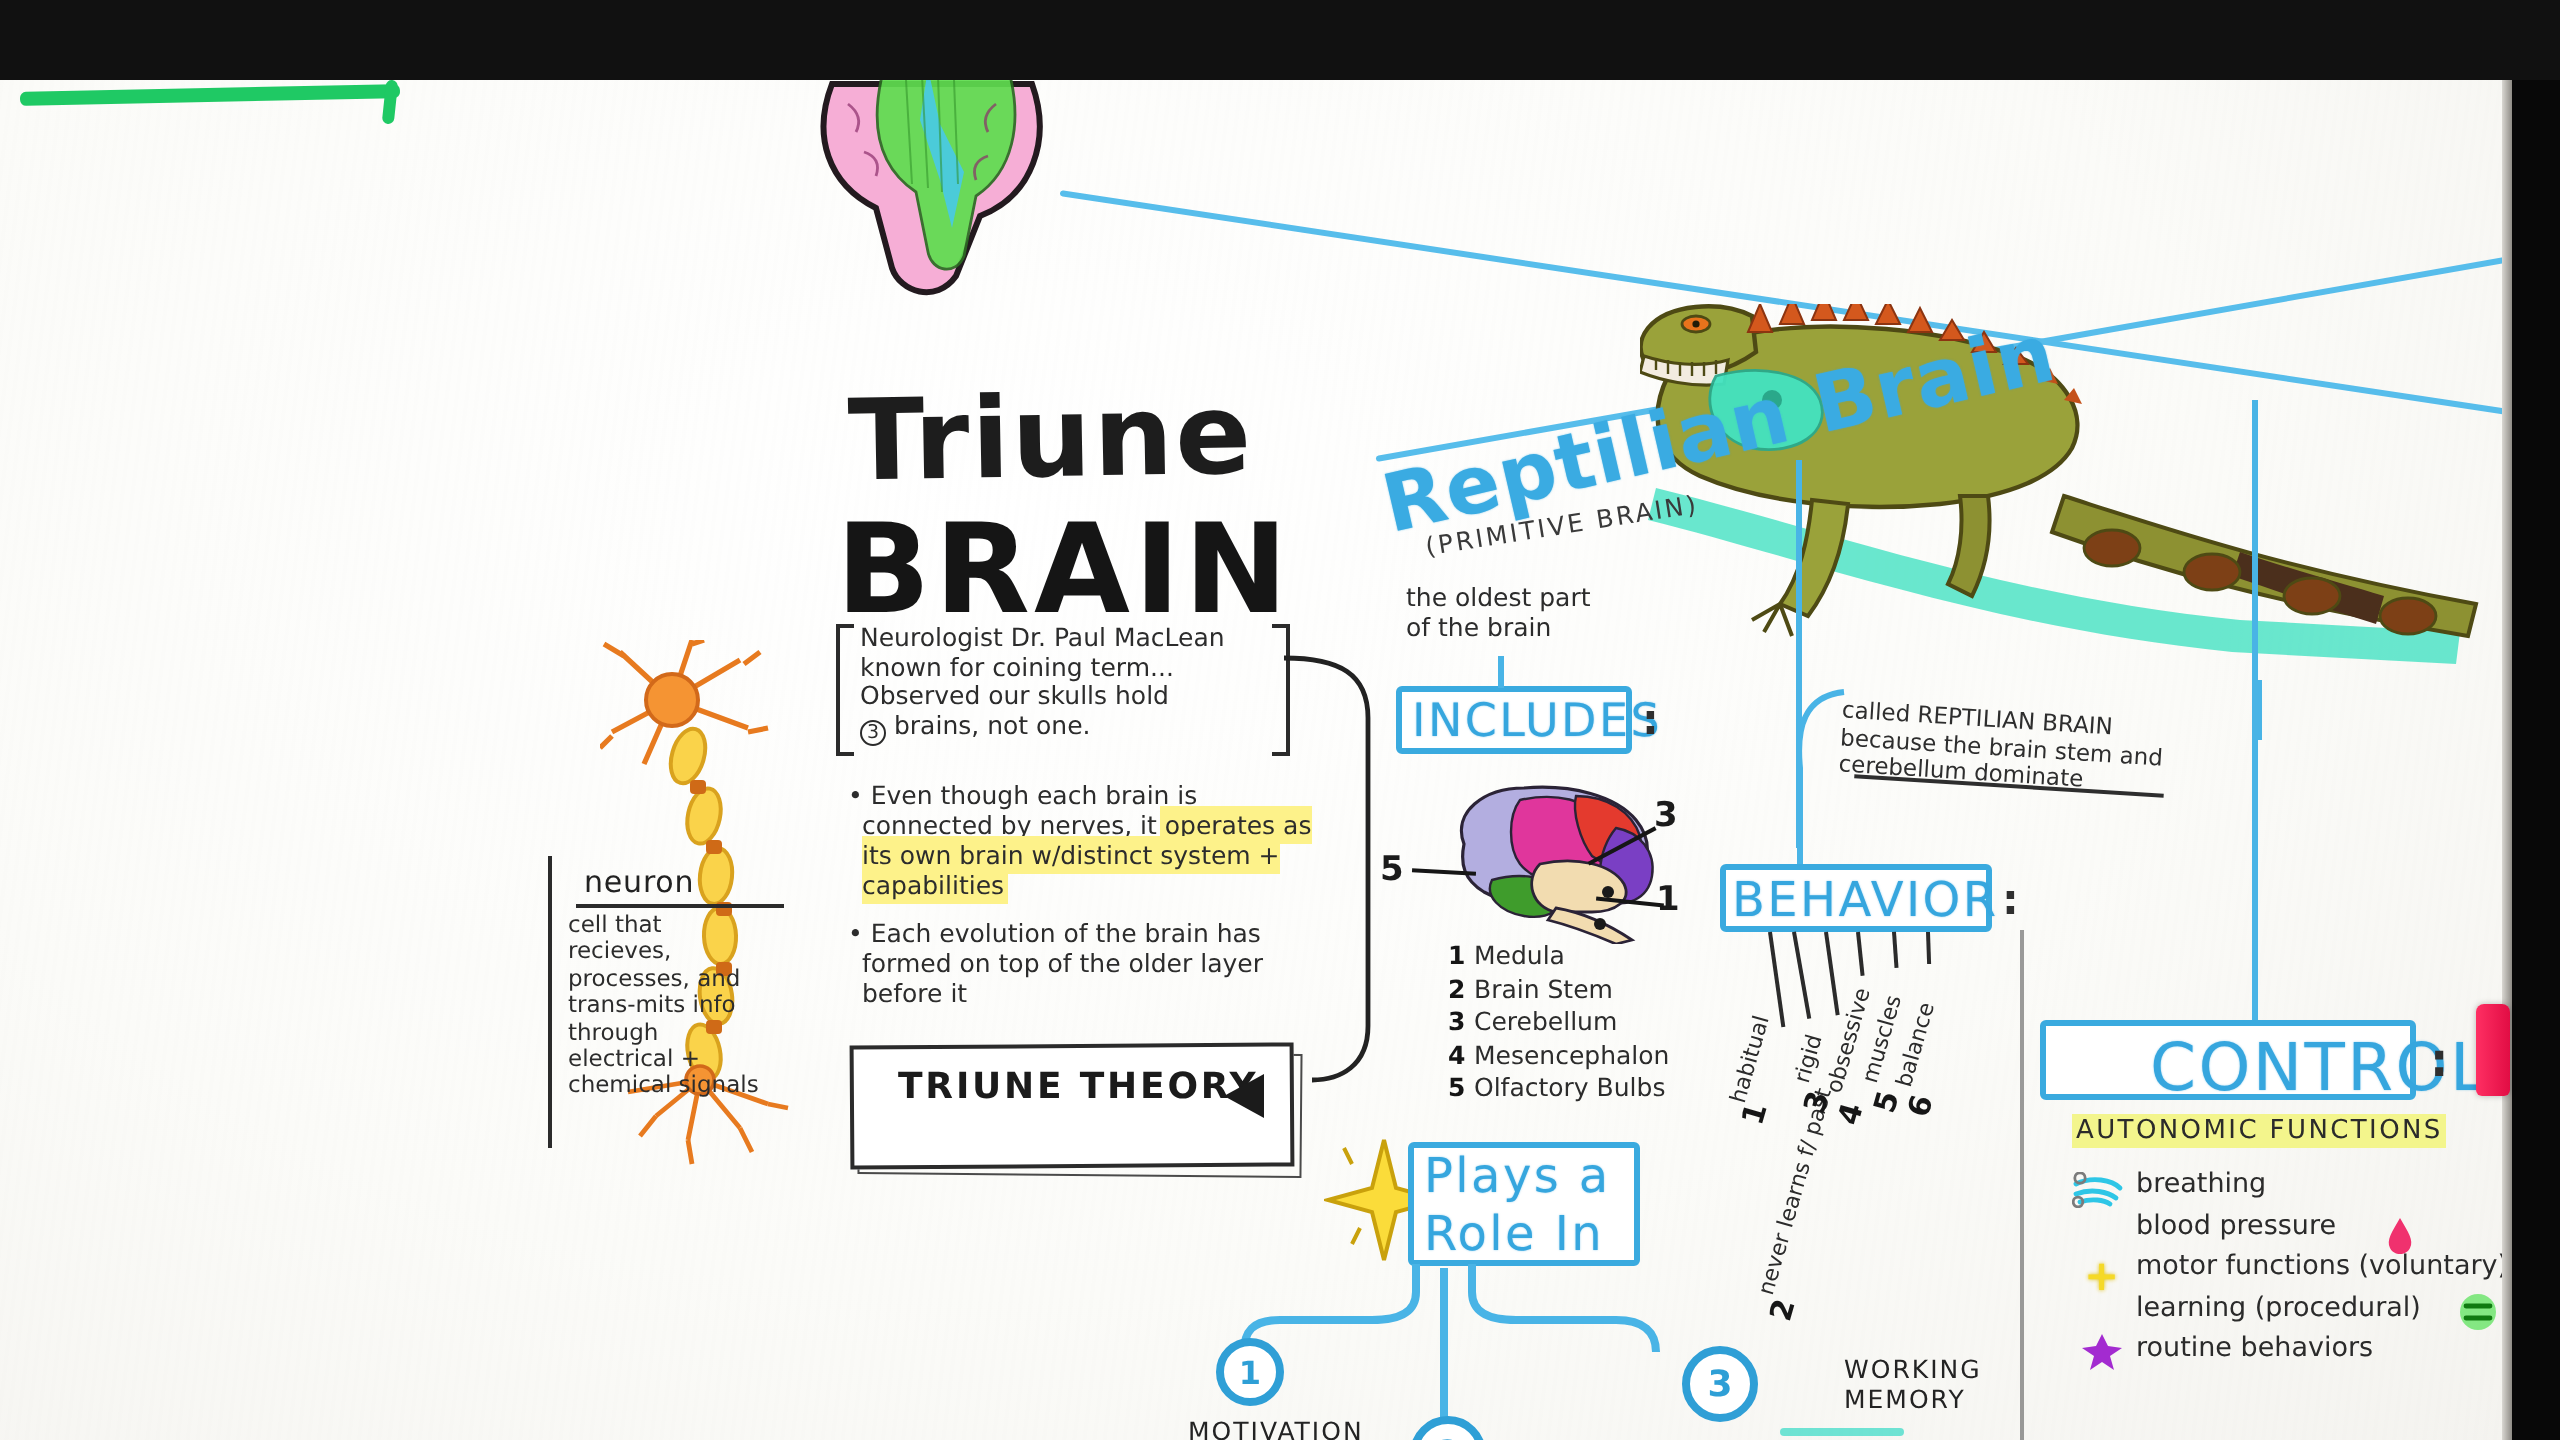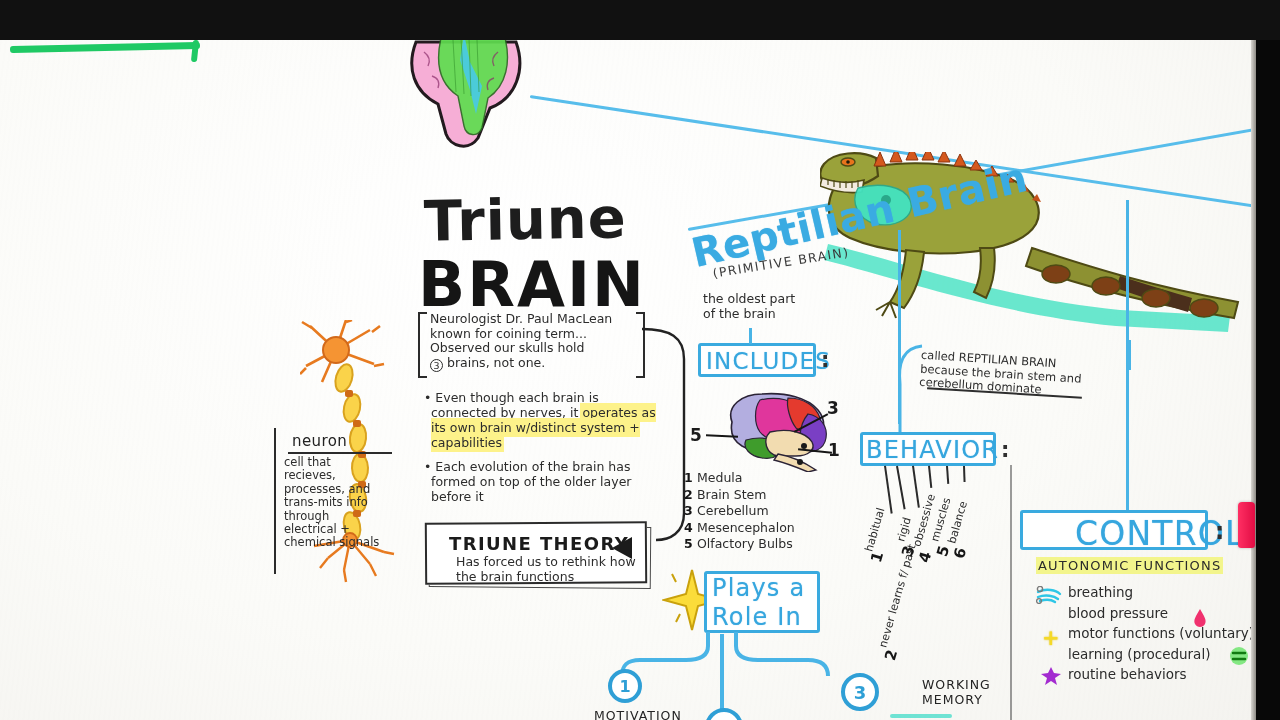--- a/index.html
+++ b/index.html
@@ -74,21 +74,21 @@
   
   .bbox{position:absolute;border:3.4px solid #3aaadf;background:#ffffff;border-radius:3px;}
   .blabel{position:absolute;font-weight:400;color:#36a6de;letter-spacing:1.2px;
      text-shadow:0 0 1px rgba(54,166,222,.55);}
   .colon{position:absolute;font-weight:700;color:#2f2f2f;}
 
   
   .bl-num{position:absolute;font-size:17px;font-weight:700;color:#1b1b1b;}
   .bl-line{position:absolute;height:1.8px;background:#161616;}
 
-  .plist{position:absolute;left:684px;top:430px;font-size:12.5px;line-height:16.5px;color:#2c2c2c;}
+  .plist{position:absolute;left:684px;top:430px;font-size:12.5px;line-height:16.5px;color:#2c2c2c;padding-left:40px;}
   .plist .n{display:inline-block;width:13px;font-weight:700;color:#151515;}
 
   
   .called{position:absolute;left:920px;top:314px;width:170px;font-size:11.5px;line-height:13.5px;
      color:#2e2e2e;transform:rotate(3.6deg);}
   .called-ul{position:absolute;left:927px;top:352px;width:155px;height:1.6px;background:#2e2e2e;
      transform:rotate(3.6deg);}
 
   
   .vlabel{position:absolute;transform-origin:left bottom;white-space:nowrap;font-size:11px;color:#2b2b2b;}
@@ -158,21 +158,20 @@
     <p>• <span>Each evolution of the brain has formed on top of the older layer before it</span></p>
   </div>
 
   <svg width="80" height="230" style="position:absolute;left:640px;top:285px;">
     <path d="M2,4 C30,4 44,12 44,34 L44,188 C44,208 30,215 16,215" fill="none" stroke="#222" stroke-width="2.4"></path>
   </svg>
 
   <div class="tt-box2"></div>
   <div class="tt-box"></div>
   <div class="tt-title hand">TRIUNE THEORY</div>
-  <div class="tt-sub hand">Has forced us to rethink how the brain functions</div>
   <div class="tt-arrow"></div>
 
   <svg width="120" height="280" style="position:absolute;left:300px;top:280px;">
     <g stroke="#e77a1f" stroke-width="2.6" fill="none">
       <path d="M36,30 L10,6 M36,30 L46,0 M36,30 L70,10 M36,30 L6,46 M36,30 L74,44 M36,30 L22,62"></path>
       <path d="M12,8 L2,2 M46,2 L52,0 M72,12 L80,6 M6,48 L0,54 M74,46 L84,44"></path>
     </g>
     <circle cx="36" cy="30" r="13" fill="#f59433" stroke="#d2691a" stroke-width="2"></circle>
     <g stroke="#d9a21e" stroke-width="2" fill="#fad34a">
       <ellipse cx="44" cy="58" rx="8" ry="14" transform="rotate(16 44 58)"></ellipse>

